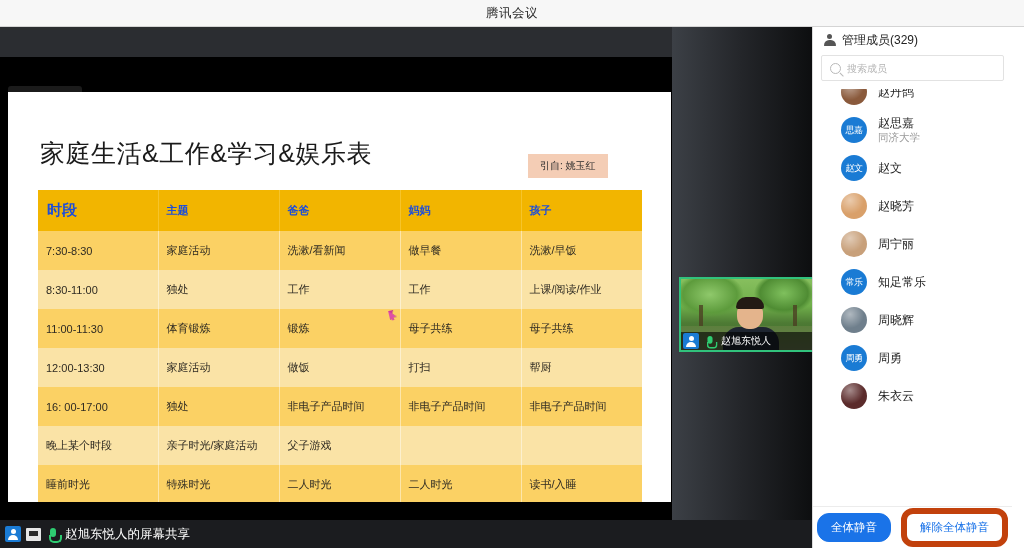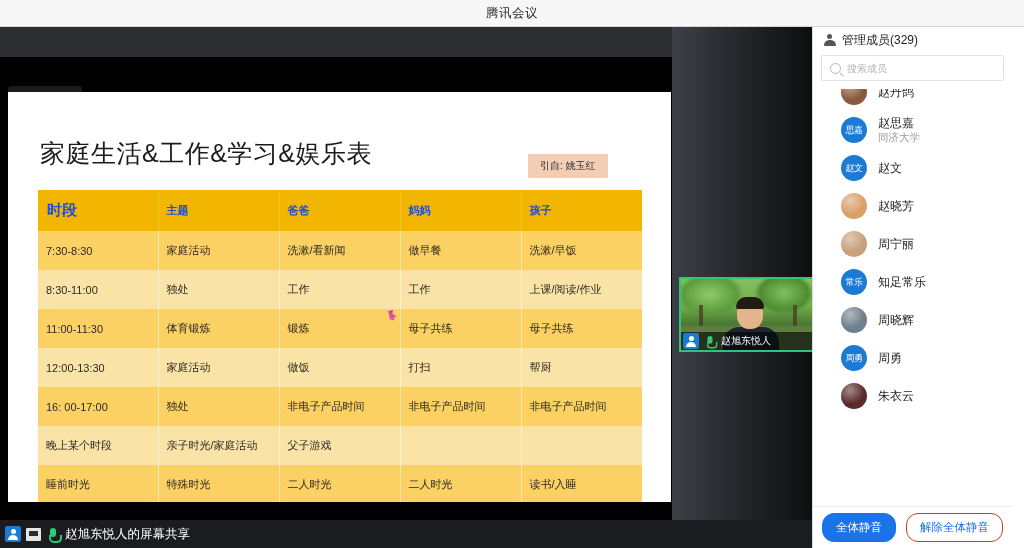--- a/index.html
+++ b/index.html
@@ -272,21 +272,21 @@
   .panel-foot {
     flex: none; height: 42px; border-top: 1px solid #ececec;
     display: flex; align-items: center; justify-content: center; gap: 10px;
   }
   .btn {
     font-size: 11.5px; border-radius: 12px; padding: 6px 13px;
     cursor: pointer; white-space: nowrap;
     font-family: "Liberation Sans", sans-serif;
   }
   .btn-primary { background: #1a73e8; color: #ffffff; border: 1px solid #1a73e8; }
-  .btn-ghost   { background: #ffffff; color: #1a73e8; border: 1px solid #c2410c; }
+  .btn-ghost   { background: #ffffff; color: #1a73e8; border: 6px solid #c2410c; }
 </style>
 </head>
 <body>
 
 <div id="app">
 
   <div class="titlebar">
     <span class="title">腾讯会议</span>
   </div>
 

